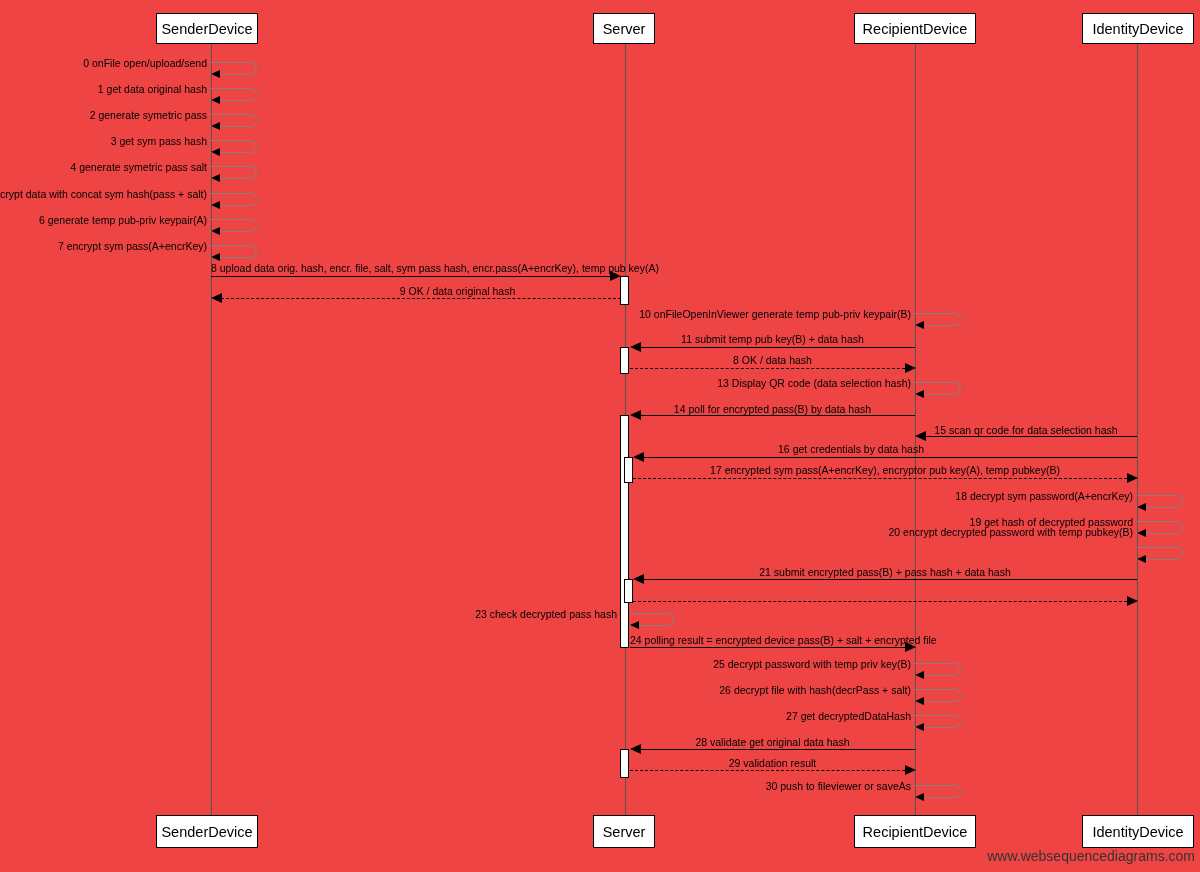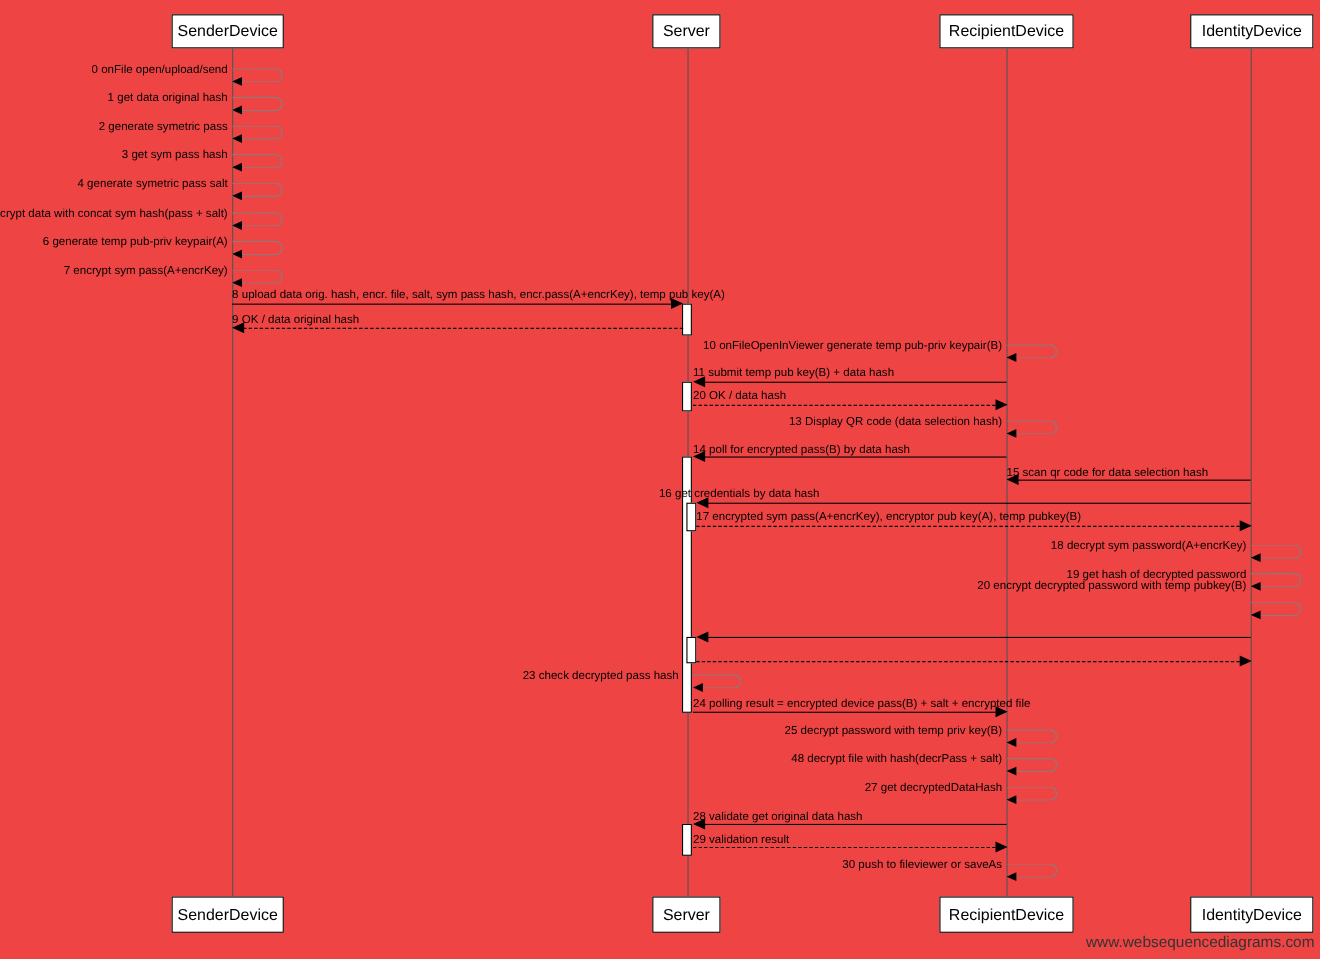--- a/index.html
+++ b/index.html
@@ -12,21 +12,21 @@
     border:1px solid #000;background:#fff;
     display:flex;align-items:center;justify-content:center;
     font-size:14.5px;white-space:nowrap;
   }
   .actor-box.bottom{height:33px;}
   .lifeline{position:absolute;width:1px;top:44px;height:771px;background:#555;}
   .activation{position:absolute;box-sizing:border-box;width:9px;border:1px solid #000;background:#fff;}
   .mlabel{
     position:absolute;font-size:10.5px;line-height:13px;height:13px;white-space:nowrap;
   }
-  .mlabel.center{}
+  .mlabel.center{text-align:center;}
   .mlabel.right{text-align:center;}
   .mline{position:absolute;height:0;border-top:1px solid #000;}
   .mline.dashed{border-top-style:dashed;}
   .ah-l{position:absolute;width:0;height:0;border-top:5px solid transparent;border-bottom:5px solid transparent;border-right:11px solid #000;}
   .ah-r{position:absolute;width:0;height:0;border-top:5px solid transparent;border-bottom:5px solid transparent;border-left:11px solid #000;}
   .loop{
     position:absolute;box-sizing:border-box;width:46px;height:13px;
     border:1px solid #808080;border-left:none;border-radius:0 7px 7px 0;
   }
   .ah-loop{position:absolute;width:0;height:0;border-top:4px solid transparent;border-bottom:4px solid transparent;border-right:9px solid #000;}
@@ -116,21 +116,21 @@
   <div class="ah-l" style="left:211px;top:293px;"></div>
 
   <div class="mlabel right" style="right:289px;top:308px;">10 onFileOpenInViewer generate temp pub-priv keypair(B)</div>
   <div class="loop" style="left:915px;top:313px;"></div>
   <div class="ah-loop" style="left:915px;top:321px;"></div>
 
   <div class="mlabel center" style="left:630px;width:285px;top:333px;">11 submit temp pub key(B) + data hash</div>
   <div class="mline" style="left:640px;width:275px;top:347px;"></div>
   <div class="ah-l" style="left:630px;top:342px;"></div>
 
-  <div class="mlabel center" style="left:630px;width:285px;top:354px;">20 OK / data hash</div>
+  <div class="mlabel center" style="left:630px;width:285px;top:354px;">8 OK / data hash</div>
   <div class="mline dashed" style="left:630px;width:275px;top:368px;"></div>
   <div class="ah-r" style="left:905px;top:363px;"></div>
 
   <div class="mlabel right" style="right:289px;top:377px;">13 Display QR code (data selection hash)</div>
   <div class="loop" style="left:915px;top:382px;"></div>
   <div class="ah-loop" style="left:915px;top:390px;"></div>
 
   <div class="mlabel center" style="left:630px;width:285px;top:403px;">14 poll for encrypted pass(B) by data hash</div>
   <div class="mline" style="left:640px;width:275px;top:415px;"></div>
   <div class="ah-l" style="left:630px;top:410px;"></div>
@@ -152,39 +152,40 @@
   <div class="ah-loop" style="left:1137px;top:503px;"></div>
 
   <div class="mlabel right" style="right:67px;top:516px;">19 get hash of decrypted password</div>
   <div class="loop" style="left:1137px;top:521px;"></div>
   <div class="ah-loop" style="left:1137px;top:529px;"></div>
 
   <div class="mlabel right" style="right:67px;top:526px;">20 encrypt decrypted password with temp pubkey(B)</div>
   <div class="loop" style="left:1137px;top:547px;"></div>
   <div class="ah-loop" style="left:1137px;top:555px;"></div>
 
+  <div class="mlabel center" style="left:633px;width:504px;top:566px;">21 submit encrypted pass(B) + pass hash + data hash</div>
   <div class="mline" style="left:643px;width:494px;top:579px;"></div>
   <div class="ah-l" style="left:633px;top:574px;"></div>
 
   <div class="mline dashed" style="left:633px;width:494px;top:601px;"></div>
   <div class="ah-r" style="left:1127px;top:596px;"></div>
 
   <div class="mlabel right" style="right:583px;top:608px;">23 check decrypted pass hash</div>
   <div class="loop" style="left:629px;top:613px;width:45px;"></div>
   <div class="ah-loop" style="left:630px;top:621px;"></div>
 
   <div class="mlabel center" style="left:630px;width:285px;top:634px;">24 polling result = encrypted device pass(B) + salt + encrypted file</div>
   <div class="mline" style="left:630px;width:275px;top:647px;"></div>
   <div class="ah-r" style="left:905px;top:642px;"></div>
 
   <div class="mlabel right" style="right:289px;top:658px;">25 decrypt password with temp priv key(B)</div>
   <div class="loop" style="left:915px;top:663px;"></div>
   <div class="ah-loop" style="left:915px;top:671px;"></div>
 
-  <div class="mlabel right" style="right:289px;top:684px;">48 decrypt file with hash(decrPass + salt)</div>
+  <div class="mlabel right" style="right:289px;top:684px;">26 decrypt file with hash(decrPass + salt)</div>
   <div class="loop" style="left:915px;top:689px;"></div>
   <div class="ah-loop" style="left:915px;top:697px;"></div>
 
   <div class="mlabel right" style="right:289px;top:710px;">27 get decryptedDataHash</div>
   <div class="loop" style="left:915px;top:715px;"></div>
   <div class="ah-loop" style="left:915px;top:723px;"></div>
 
   <div class="mlabel center" style="left:630px;width:285px;top:736px;">28 validate get original data hash</div>
   <div class="mline" style="left:640px;width:275px;top:749px;"></div>
   <div class="ah-l" style="left:630px;top:744px;"></div>

